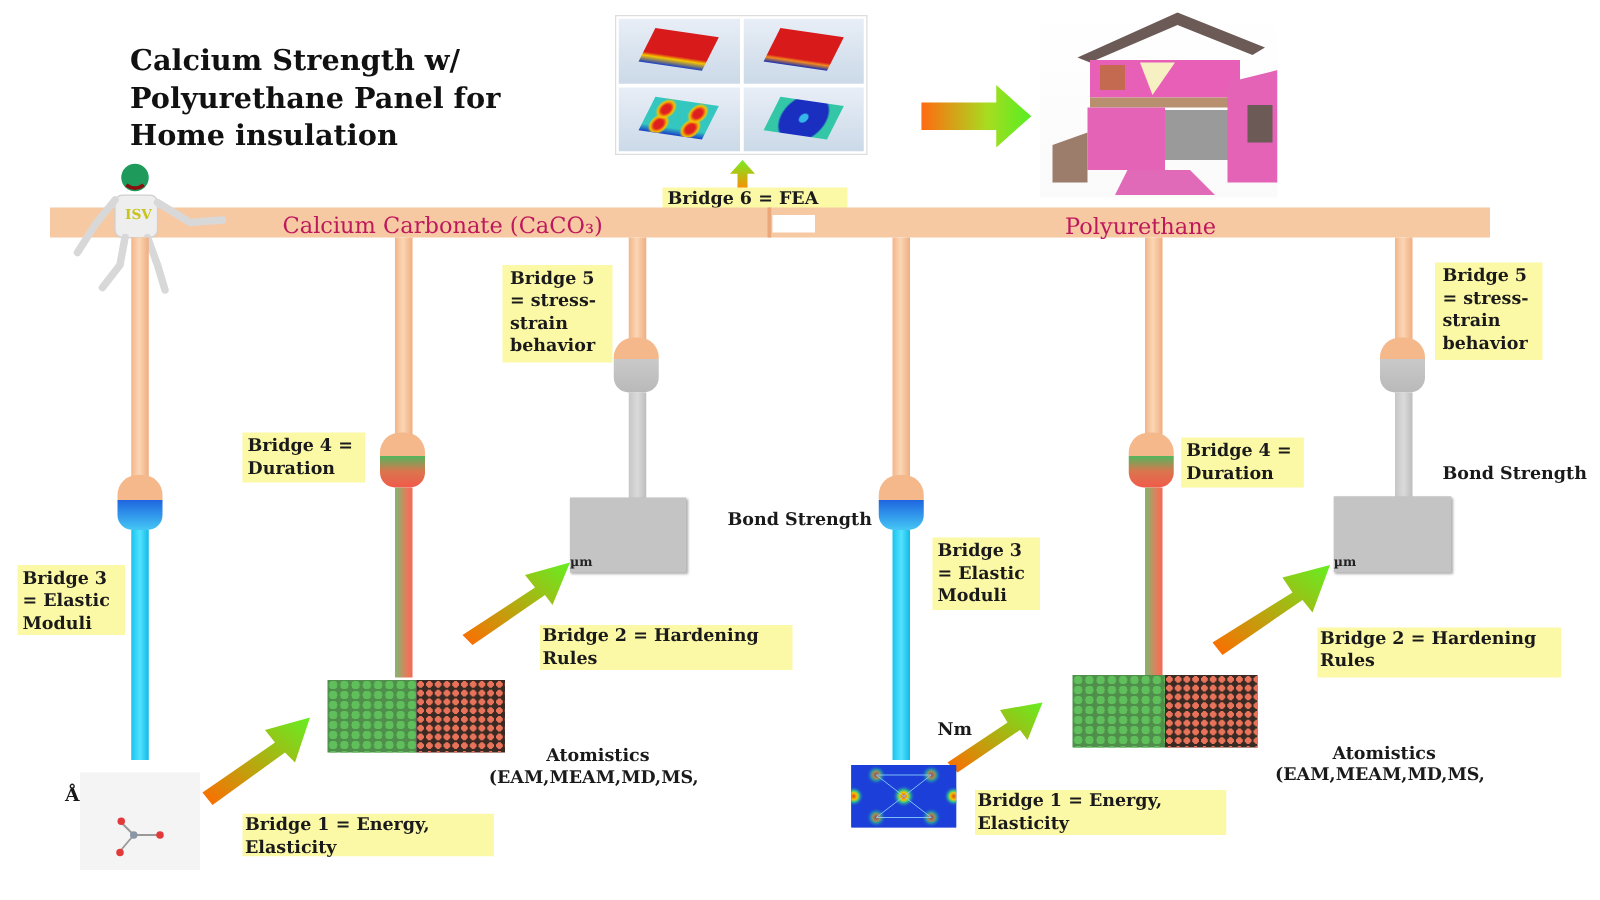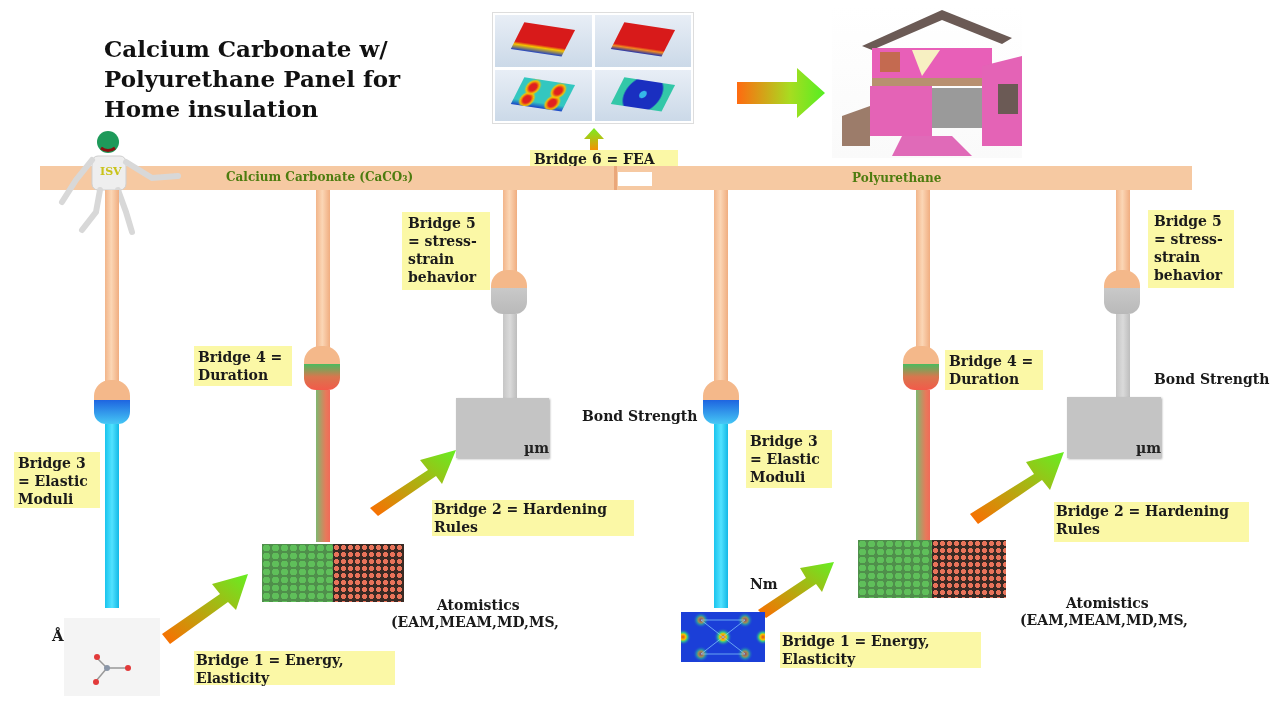--- a/index.html
+++ b/index.html
@@ -1,50 +1,50 @@
 <!DOCTYPE html>
 <html><head>
 <meta charset="utf-8">
 <style>
   html, body { margin:0; padding:0; }
   body { width:1280px; height:720px; position:relative; overflow:hidden; background:#ffffff;
          font-family:"DejaVu Serif","Liberation Serif",serif; color:#111; }
   .abs { position:absolute; }
   .title { left:104px; top:34px; width:360px; font-size:23px; font-weight:bold; line-height:30px; color:#111; }
   .beam { background:#f6c9a2; }
-  .beam-label { font-size:12px; font-weight:bold; color:#4d7c0f; white-space:nowrap; }
+  .beam-label { font-size:18px; font-weight:normal; color:#be185d; white-space:nowrap; }
   .post { width:14px; background:linear-gradient(90deg,#f2b58a,#fbd6b5 45%,#f0ad80); }
   .note { background:#fbf8a6; font-size:14px; font-weight:bold; line-height:18px; color:#1a1a1a; box-sizing:border-box; }
   .note.center { text-align:left; }
   .plain { font-size:14px; font-weight:bold; color:#1a1a1a; white-space:nowrap; }
   .blue-rod { width:14px; background:linear-gradient(90deg,#19c4ee,#52e2ff 50%,#13b8e6); }
   .grad-rod { width:14px; background:linear-gradient(90deg,#7fb870,#e77a5b 70%,#f06a58); }
   .gray-rod { width:14px; background:linear-gradient(90deg,#c6c6c6,#dadada 50%,#bdbdbd); }
   .fist { width:36px; height:44px; border-radius:16px 16px 12px 12px; }
   .fist-blue { background:linear-gradient(180deg,#f4b88a 0 45%,#1e64e0 45%,#45c7f5 100%); }
   .fist-grad { background:linear-gradient(180deg,#f4b88a 0 42%,#4fb85e 42%,#d9764e 70%,#f25a4a 100%); }
   .fist-gray { background:linear-gradient(180deg,#f4b88a 0 40%,#c9c9c9 40%,#b9b9b9 100%); }
   .block { background:#c4c4c4; box-shadow:1px 1px 2px #aaa; }
-  .block-label { font-size:14px; font-weight:bold; color:#222; width:100%; text-align:right; position:absolute; bottom:2px; }
+  .block-label { font-size:10px; font-weight:bold; color:#222; width:100%; text-align:left; position:absolute; bottom:2px; }
   .lattice { height:58px; display:flex; }
   .lat-green { flex:1; background-color:#4f8f4b;
     background-image:radial-gradient(circle,#5fbf5a 55%,transparent 58%); background-size:9px 8px; }
   .lat-red { flex:1; background-color:#3a2a24;
     background-image:radial-gradient(circle,#e8735a 50%,transparent 54%); background-size:7px 7px; }
   .mol { background:#f4f4f4; }
   .dft { background:#1b3fd8; overflow:hidden; }
   .fea { background:#fff; border:1px solid #ddd; display:grid; grid-template-columns:1fr 1fr; grid-template-rows:1fr 1fr; gap:3px; padding:2px; box-sizing:border-box; }
   .fea-cell { background:linear-gradient(180deg,#e8eef6,#cbd9e8); position:relative; }
   .fea-plate { position:absolute; left:22%; top:22%; width:56%; height:52%; transform:skewX(-20deg) rotate(8deg); }
   .house { background:linear-gradient(180deg,#ffffff,#fafafa); }
 </style>
 </head>
 <body>
 
-<div class="abs title">Calcium Carbonate w/ Polyurethane Panel for Home insulation</div>
+<div class="abs title">Calcium Strength w/ Polyurethane Panel for Home insulation</div>
 
 <div class="abs fea" style="left:492px;top:12px;width:202px;height:112px;">
   <div class="fea-cell">
       <div class="fea-plate" style="background:linear-gradient(180deg,#d81a1a 70%,#f5c400 80%,#1a3fc8);"></div>
     </div>
   <div class="fea-cell">
       <div class="fea-plate" style="background:linear-gradient(180deg,#d81a1a 78%,#f08a20 86%,#1a2fb0);"></div>
     </div>
   <div class="fea-cell">
       <div class="fea-plate" style="background:radial-gradient(circle at 25% 30%,#e02020 8%,#f5c400 14%,transparent 18%),radial-gradient(circle at 75% 30%,#e02020 8%,#f5c400 14%,transparent 18%),radial-gradient(circle at 25% 75%,#e02020 8%,#f5c400 14%,transparent 18%),radial-gradient(circle at 75% 75%,#e02020 8%,#f5c400 14%,transparent 18%),linear-gradient(180deg,#33c7c0 80%,#1a3fc8);"></div>

